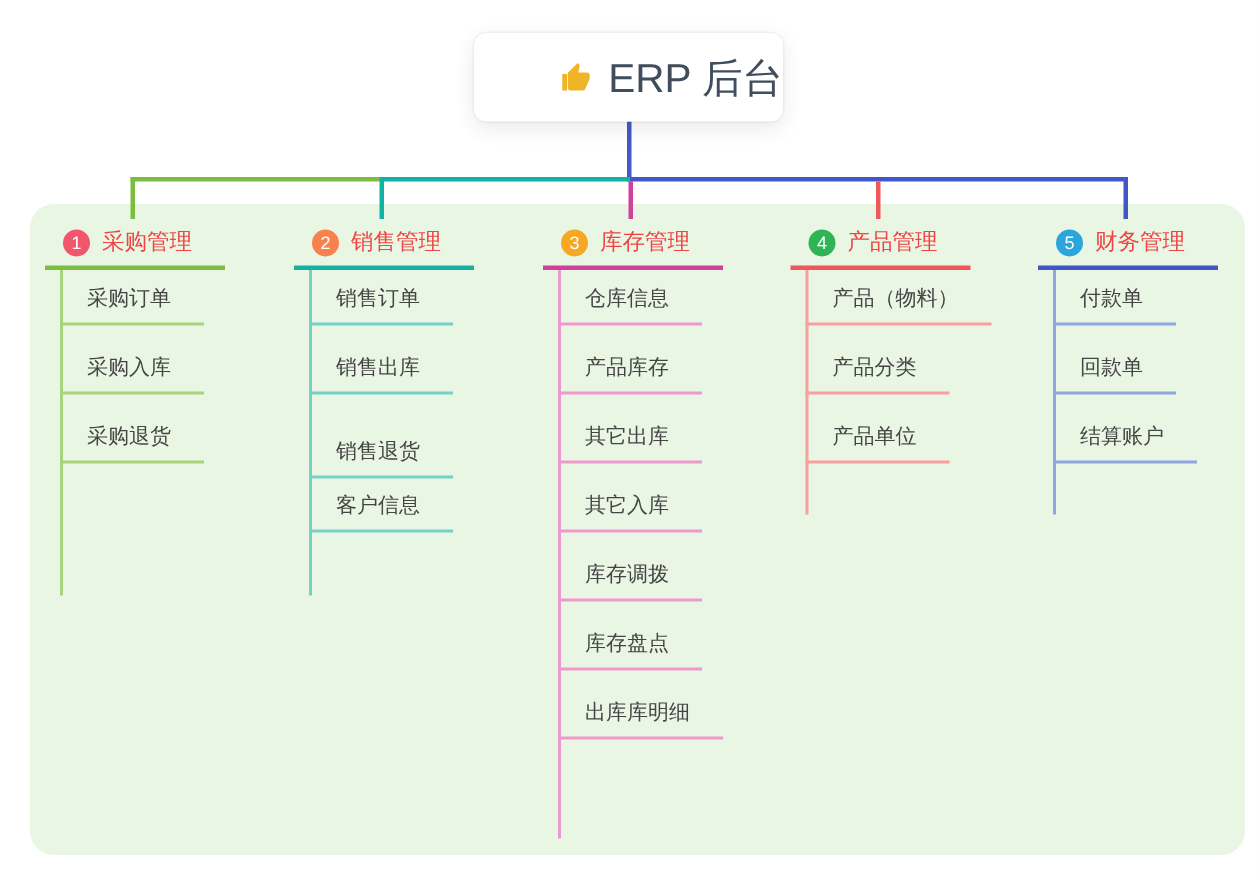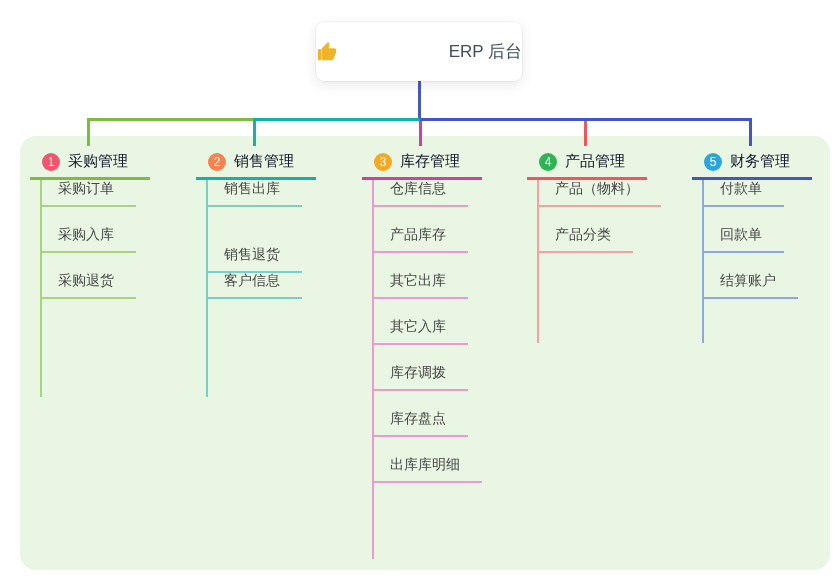--- a/index.html
+++ b/index.html
@@ -12,23 +12,23 @@
     font-family: "Liberation Sans", "DejaVu Sans", sans-serif;
   }
   
   .root-card {
     position: absolute;
     left: 316px; top: 22px;
     width: 206px; height: 59px;
     background: #ffffff;
     border-radius: 8px;
     box-shadow: 0 0 0 1px rgba(0,0,0,0.04), 0 4px 14px rgba(0,0,0,0.09);
-    display: flex; align-items: center; justify-content: space-between;
+    display: flex; align-items: center; justify-content: flex-end;
     gap: 10px;
-    font-size: 17px;
+    font-size: 27px;
     color: #3f4d5c;
     z-index: 3;
   }
   .root-card svg { display: block; }
   
   .hline, .vline-conn { position: absolute; z-index: 1; }
   .hline { height: 3px; }
   .vline-conn { width: 3px; }
   
   .panel {
@@ -51,27 +51,27 @@
     cursor: default;
   }
   .badge {
     width: 18px; height: 18px;
     border-radius: 50%;
     color: #ffffff;
     font-size: 12px; line-height: 18px;
     text-align: center;
     flex: 0 0 18px;
   }
-  .branch-title { font-size: 15px; color: #0f172a; white-space: nowrap; }
+  .branch-title { font-size: 15px; color: #ef4444; white-space: nowrap; }
   .vline {
     position: absolute;
     left: 10px; top: 34px;
     width: 2px;
   }
-  .child-row { height: 46px; display: flex; align-items: flex-start; }
+  .child-row { height: 46px; display: flex; align-items: center; }
   .child {
     margin-left: 10px;
     padding: 0 22px 7px 18px;
     border-bottom: 2px solid;
     font-size: 14px;
     color: #454545;
     white-space: nowrap;
   }
 </style>
 </head>
@@ -116,20 +116,23 @@
           <div class="child" style="border-bottom-color: rgb(168, 212, 126);">采购退货</div>
         </div>
       </div>
       <div class="branch" style="left: 196px;">
         <div class="branch-header" style="border-bottom-color: rgb(18, 179, 163);">
           <span class="badge" style="background: rgb(248, 130, 78);">2</span>
           <span class="branch-title">销售管理</span>
         </div>
         <div class="vline" style="background: rgb(118, 208, 196); height: 217px;"></div>
         <div class="child-row">
+          <div class="child" style="border-bottom-color: rgb(118, 208, 196);">销售订单</div>
+        </div>
+        <div class="child-row">
           <div class="child" style="border-bottom-color: rgb(118, 208, 196);">销售出库</div>
         </div>
         <div class="child-row">
           <div class="child" style="border-bottom-color: rgb(118, 208, 196); margin-top: 20px;">销售退货</div>
         </div>
         <div class="child-row">
           <div class="child" style="border-bottom-color: rgb(118, 208, 196);">客户信息</div>
         </div>
       </div>
       <div class="branch" style="left: 362px;">
@@ -165,20 +168,23 @@
           <span class="badge" style="background: rgb(47, 180, 85);">4</span>
           <span class="branch-title">产品管理</span>
         </div>
         <div class="vline" style="background: rgb(247, 160, 156); height: 163px;"></div>
         <div class="child-row">
           <div class="child" style="border-bottom-color: rgb(247, 160, 156);">产品（物料）</div>
         </div>
         <div class="child-row">
           <div class="child" style="border-bottom-color: rgb(247, 160, 156);">产品分类</div>
         </div>
+        <div class="child-row">
+          <div class="child" style="border-bottom-color: rgb(247, 160, 156);">产品单位</div>
+        </div>
       </div>
       <div class="branch" style="left: 692px;">
         <div class="branch-header" style="border-bottom-color: rgb(65, 87, 200);">
           <span class="badge" style="background: rgb(42, 166, 220);">5</span>
           <span class="branch-title">财务管理</span>
         </div>
         <div class="vline" style="background: rgb(143, 167, 224); height: 163px;"></div>
         <div class="child-row">
           <div class="child" style="border-bottom-color: rgb(143, 167, 224);">付款单</div>
         </div>

